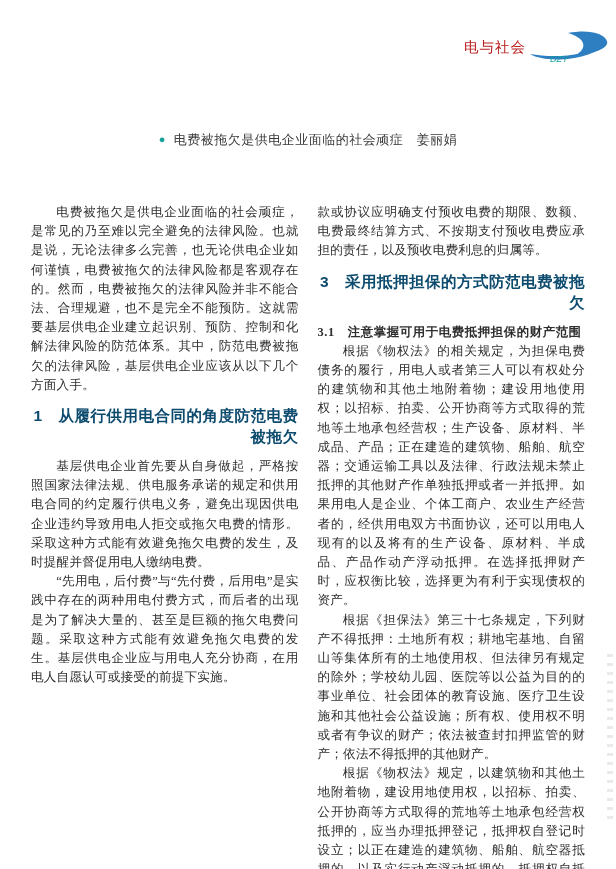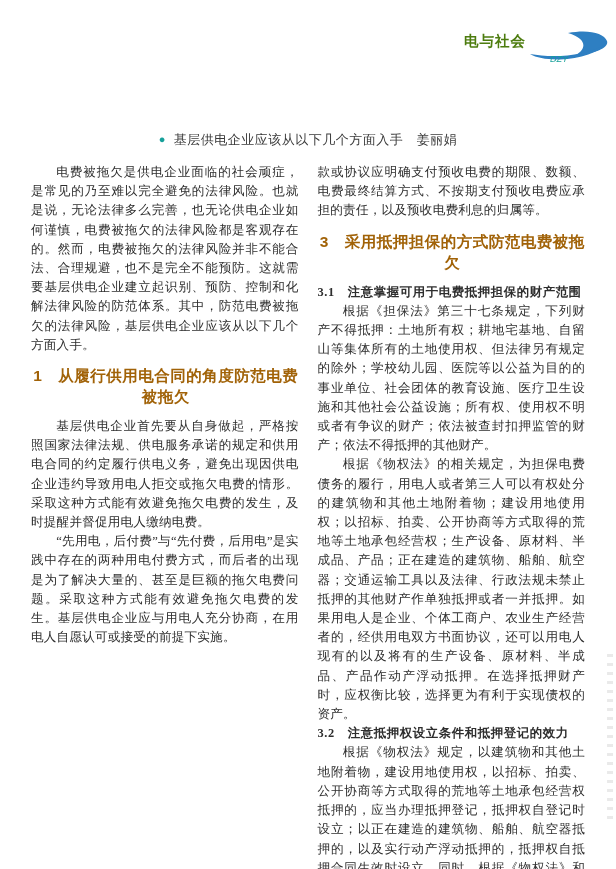--- a/index.html
+++ b/index.html
@@ -12,25 +12,25 @@
     font-family:"Liberation Serif","DejaVu Serif",serif;
     color:#2e2e2e;
   }
   
   .logo-row{
     position:absolute;top:30px;right:6px;
     display:flex;align-items:flex-start;
   }
   .logo-text{
     font-family:"Liberation Sans","DejaVu Sans",sans-serif;
-    font-weight:bold;
+    font-weight:normal;
     font-size:14.5px;
     letter-spacing:1px;
-    color:#4d7c0f;
-    margin-top:2px;
+    color:#b91c1c;
+    margin-top:8px;
   }
   .logo-swoosh{display:block;margin-left:2px;}
   
   .article-title{
     position:absolute;top:84px;left:0;right:0;
     text-align:center;
     font-family:"Liberation Sans","DejaVu Sans",sans-serif;
     font-weight:bold;
     font-size:30px;
     letter-spacing:5px;
@@ -51,37 +51,38 @@
     vertical-align:1px;
   }
   
   .columns{
     position:absolute;top:163px;left:31px;right:31px;bottom:12px;
     display:flex;gap:19px;
   }
   .col{
     width:50%;
     text-align:justify;
+    margin-top:40px;
   }
   .para{
     margin:0;
     font-size:12.6px;
     line-height:19.2px;
     text-indent:2em;
     letter-spacing:0.2px;
   }
   .para.no-indent{text-indent:0;}
   .sec-heading{
     font-family:"Liberation Sans","DejaVu Sans",sans-serif;
     font-weight:bold;
     font-size:15.5px;
-    color:#a16207;
+    color:#0c4a6e;
     margin:11px 0 9px 2px;
     letter-spacing:0.5px;
-    text-align:center;
+    text-align:right;
   }
   .sub-heading{
     margin:0;
     font-size:12.4px;
     line-height:19.2px;
     letter-spacing:0.6px;
     text-align:left;
   }
   
   .edge-marks{
@@ -104,40 +105,39 @@
     <svg class="logo-swoosh" width="82" height="36" viewBox="0 0 82 36" aria-hidden="true">
       <path d="M40,3 C60,-1 76,3 79,11 C81,17 70,23 48,25 C58,19 60,9 40,3 Z" fill="#2e7fc2"></path>
       <path d="M2,24 C24,28 56,27 78,14 C64,30 18,34 2,24 Z" fill="#2e7fc2"></path>
       <path d="M26,22 C34,14 44,10 52,11 C44,17 36,22 30,24 Z" fill="#ffffff" opacity="0.9"></path>
       <text x="22" y="32" font-family="Liberation Sans, sans-serif" font-size="9" font-style="italic" fill="#16a09a" aria-label="DZY">DZY</text>
     </svg>
   </div>
 
 
   <div class="byline">
-    <span class="bullet">●</span><span>基层供电企业应该从以下几个方面入手　姜丽娟</span>
+    <span class="bullet">●</span><span>电费被拖欠是供电企业面临的社会顽症　姜丽娟</span>
   </div>
 
   <div class="columns">
 
     <div class="col">
       <p class="para">电费被拖欠是供电企业面临的社会顽症，是常见的乃至难以完全避免的法律风险。也就是说，无论法律多么完善，也无论供电企业如何谨慎，电费被拖欠的法律风险都是客观存在的。然而，电费被拖欠的法律风险并非不能合法、合理规避，也不是完全不能预防。这就需要基层供电企业建立起识别、预防、控制和化解法律风险的防范体系。其中，防范电费被拖欠的法律风险，基层供电企业应该从以下几个方面入手。</p>
       <h2 class="sec-heading">1　从履行供用电合同的角度防范电费被拖欠</h2>
       <p class="para">基层供电企业首先要从自身做起，严格按照国家法律法规、供电服务承诺的规定和供用电合同的约定履行供电义务，避免出现因供电企业违约导致用电人拒交或拖欠电费的情形。采取这种方式能有效避免拖欠电费的发生，及时提醒并督促用电人缴纳电费。</p>
       <p class="para">“先用电，后付费”与“先付费，后用电”是实践中存在的两种用电付费方式，而后者的出现是为了解决大量的、甚至是巨额的拖欠电费问题。采取这种方式能有效避免拖欠电费的发生。基层供电企业应与用电人充分协商，在用电人自愿认可或接受的前提下实施。</p>
 
     </div>
 
     <div class="col">
       <p class="para no-indent">款或协议应明确支付预收电费的期限、数额、电费最终结算方式、不按期支付预收电费应承担的责任，以及预收电费利息的归属等。</p>
       <h2 class="sec-heading">3　采用抵押担保的方式防范电费被拖欠</h2>
       <h3 class="sub-heading">3.1　注意掌握可用于电费抵押担保的财产范围</h3>
+      <p class="para">根据《物权法》的相关规定，为担保电费债务的履行，用电人或者第三人可以有权处分的建筑物和其他土地附着物；建设用地使用权；以招标、拍卖、公开协商等方式取得的荒地等土地承包经营权；生产设备、原材料、半成品、产品；正在建造的建筑物、船舶、航空器；交通运输工具以及法律、行政法规未禁止抵押的其他财产作单独抵押或者一并抵押。如果用电人是企业、个体工商户、农业生产经营者的，经供用电双方书面协议，还可以用电人现有的以及将有的生产设备、原材料、半成品、产品作动产浮动抵押。在选择抵押财产时，应权衡比较，选择更为有利于实现债权的资产。</p>
       <p class="para">根据《担保法》第三十七条规定，下列财产不得抵押：土地所有权；耕地宅基地、自留山等集体所有的土地使用权、但法律另有规定的除外；学校幼儿园、医院等以公益为目的的事业单位、社会团体的教育设施、医疗卫生设施和其他社会公益设施；所有权、使用权不明或者有争议的财产；依法被查封扣押监管的财产；依法不得抵押的其他财产。</p>
-      <p class="para">根据《物权法》的相关规定，为担保电费债务的履行，用电人或者第三人可以有权处分的建筑物和其他土地附着物；建设用地使用权；以招标、拍卖、公开协商等方式取得的荒地等土地承包经营权；生产设备、原材料、半成品、产品；正在建造的建筑物、船舶、航空器；交通运输工具以及法律、行政法规未禁止抵押的其他财产作单独抵押或者一并抵押。如果用电人是企业、个体工商户、农业生产经营者的，经供用电双方书面协议，还可以用电人现有的以及将有的生产设备、原材料、半成品、产品作动产浮动抵押。在选择抵押财产时，应权衡比较，选择更为有利于实现债权的资产。</p>
-      <h3 class="sub-heading">3.2　注意抵押权设立条件和抵押登记的效力</h3>
       <p class="para">根据《物权法》规定，以建筑物和其他土地附着物，建设用地使用权，以招标、拍卖、公开协商等方式取得的荒地等土地承包经营权抵押的，应当办理抵押登记，抵押权自登记时设立；以正在建造的建筑物、船舶、航空器抵押的，以及实行动产浮动抵押的，抵押权自抵押合同生效时设立。同时，根据《物权法》和《担保法》以及最高人民法院《关于适用〈担保法〉若干问题的解释》等相关规定，以用电人依法有权处分的无地上定着物的土地使用权抵押的，应当到核发土地使用权证书的土地管理部门办理抵押登记；以用电人所有的城市房地产或乡(镇)、村企业的厂房等建筑抵押的，应当到县级以上人民政府规定的部门(房产和国土管理部门)办理抵押登记；以用电人所有的林木抵押的，应当到县级以上林木主管部门办理抵押登</p>
     </div>
 
   </div>
 
   <div class="edge-marks"></div>
 
 </div>
 
 </body></html>

